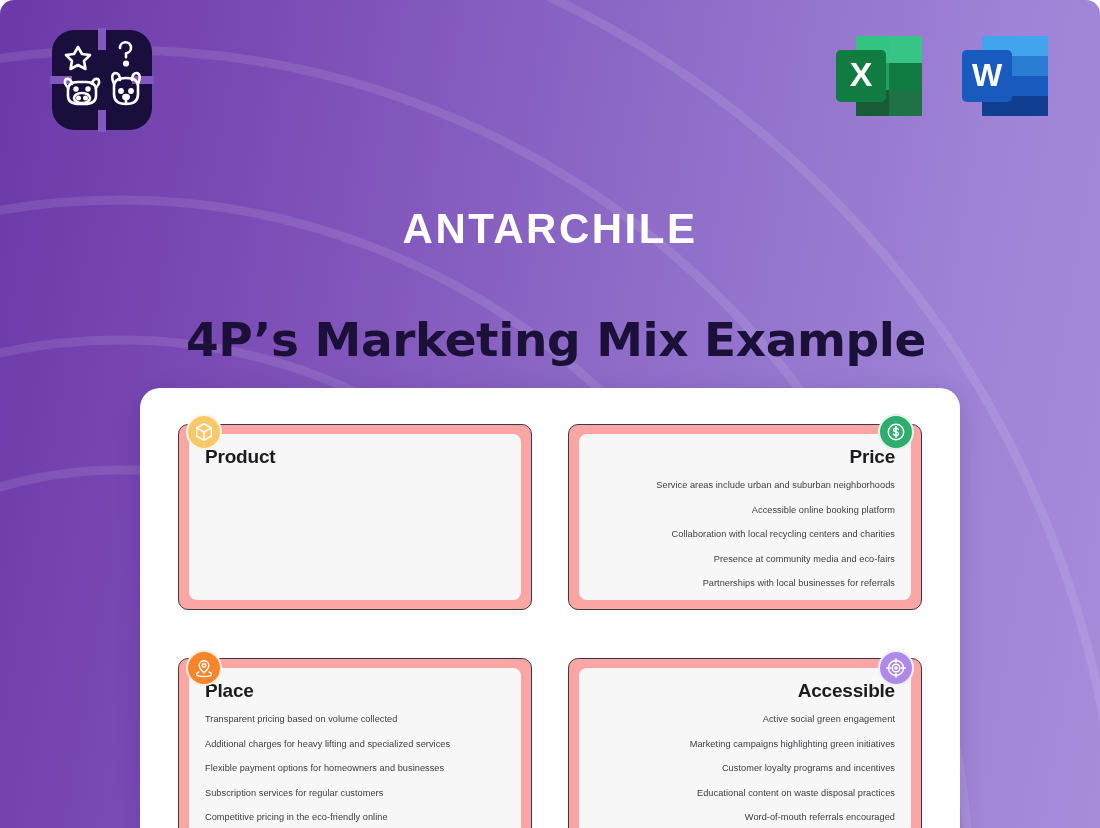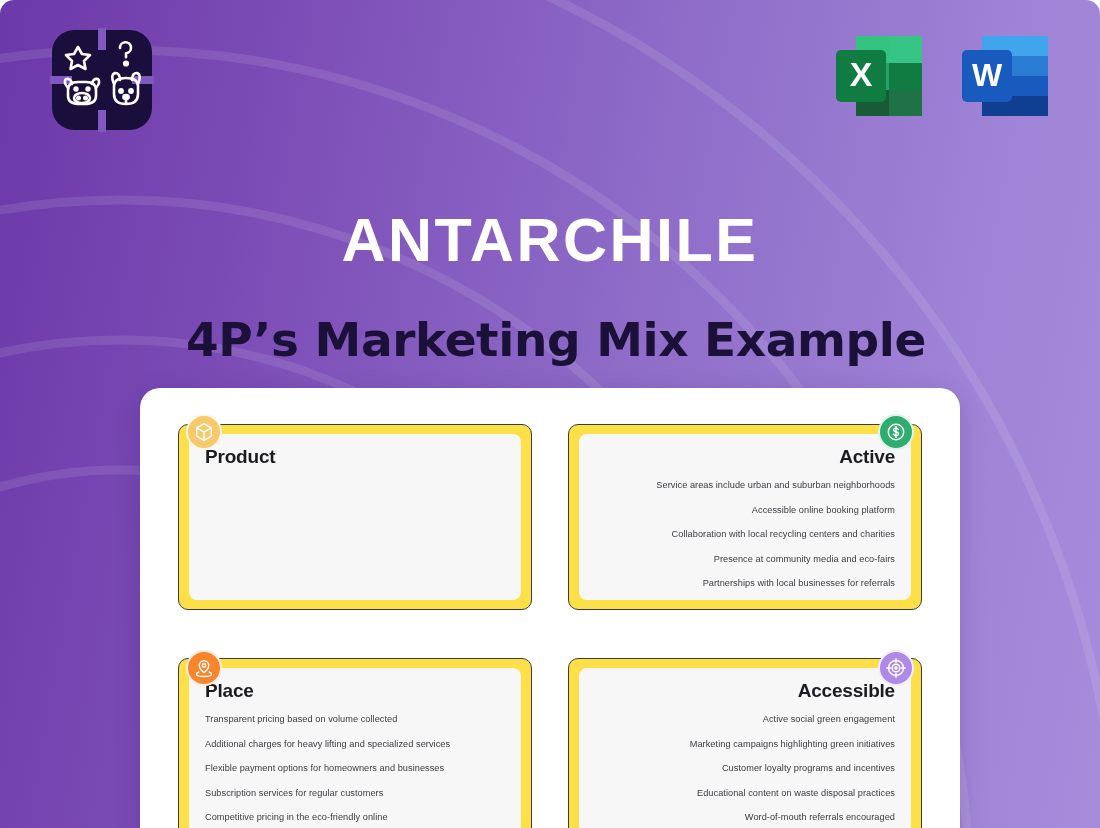--- a/index.html
+++ b/index.html
@@ -32,21 +32,21 @@
     display: flex; gap: 26px; align-items: flex-start;
   }
   .oicon { width: 100px; height: 96px; position: relative; }
   .oicon svg { width: 100%; height: 100%; display: block; }
 
   
   .brand-title {
     position: absolute; left: 0; right: 0; top: 205px;
     text-align: center;
     color: #ffffff;
-    font-size: 61px;
+    font-size: 42px;
     font-weight: 700;
     letter-spacing: 2.5px;
     font-family: "Liberation Sans", sans-serif;
   }
   .deck-title {
     position: absolute; left: 12px; right: 0; top: 312px;
     text-align: center;
     color: #1A1038;
     font-size: 47px;
     font-weight: 700;
@@ -67,21 +67,21 @@
     position: absolute;
     left: 38px; top: 36px;
     width: 744px; height: 420px;
   }
 
   .quad {
     position: absolute;
     width: 354px; height: 186px;
     border: 1.6px solid #3b3b46;
     border-radius: 10px;
-    background: #fde047;
+    background: #fca5a5;
   }
   .quad.tl { left: 0;   top: 0; }
   .quad.tr { right: 0;  top: 0; }
   .quad.bl { left: 0;   bottom: 0; }
   .quad.br { right: 0;  bottom: 0; }
 
   .panel {
     position: absolute;
     left: 10px; top: 9px; right: 10px; bottom: 9px;
     background: #f7f7f7;
@@ -238,21 +238,21 @@
     <div class="grid">
 
       <div class="quad tl">
         <div class="panel">
           <div class="q-title">Product</div>
         </div>
       </div>
 
       <div class="quad tr">
         <div class="panel">
-          <div class="q-title">Active</div>
+          <div class="q-title">Price</div>
           <ul class="q-list">
             <li>Service areas include urban and suburban neighborhoods</li>
             <li>Accessible online booking platform</li>
             <li>Collaboration with local recycling centers and charities</li>
             <li>Presence at community media and eco-fairs</li>
             <li>Partnerships with local businesses for referrals</li>
           </ul>
         </div>
       </div>
 

